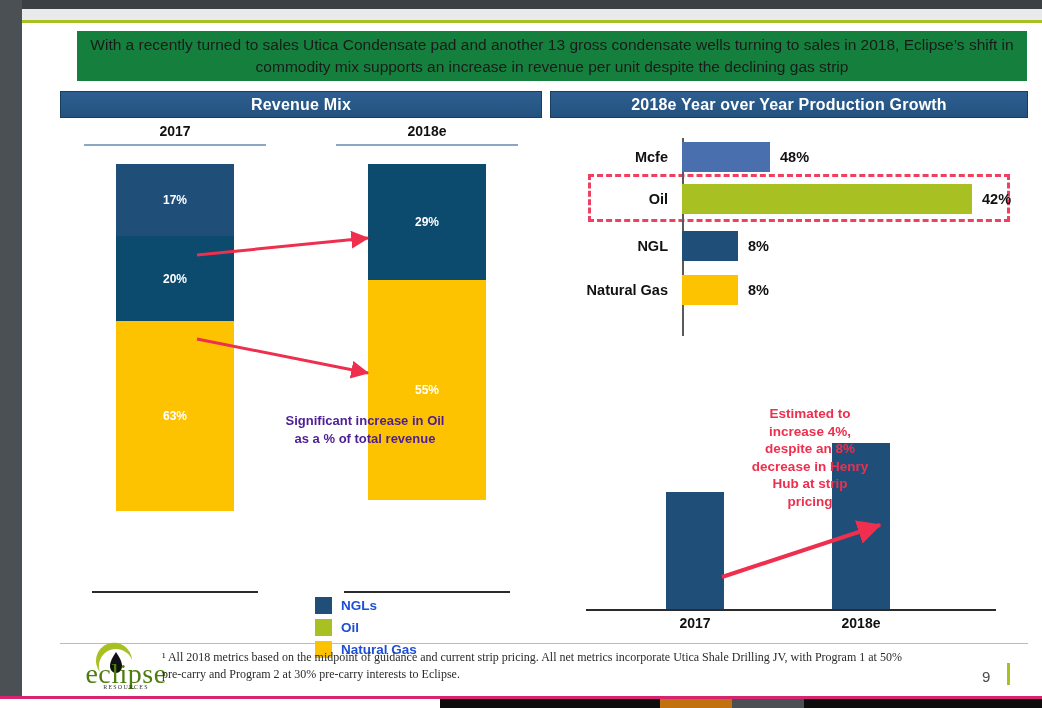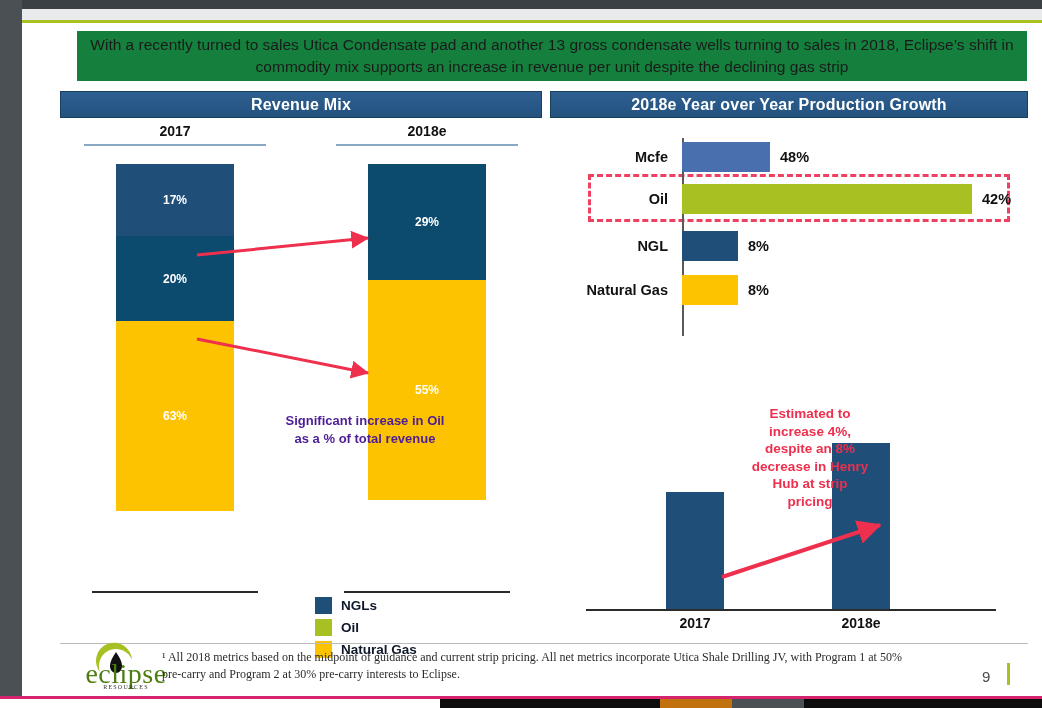--- a/index.html
+++ b/index.html
@@ -66,21 +66,21 @@
   .seg.oil{background:#0c4a6e;}
   .seg.gas{background:#fdc300;}
   .axis-base{position:absolute;height:2px;background:#2b2b2b;}
   #base2017{left:32px;top:468px;width:166px;}
   #base2018{left:284px;top:468px;width:166px;}
 
   
   .legend{position:absolute;left:255px;top:474px;}
   .lg-row{display:flex;align-items:center;margin-bottom:5px;}
   .lg-swatch{width:17px;height:17px;margin-right:9px;}
-  .lg-txt{font-weight:bold;font-size:13.5px;color:#0f172a;}
+  .lg-txt{font-weight:bold;font-size:13.5px;color:#1d4ed8;}
 
   
   .anno-mix{
     position:absolute;left:225px;top:278px;width:160px;
     color:#4c1d95;font-weight:bold;font-size:13px;line-height:1.35;text-align:center;margin-top:11px;
   }
 
   
   .yoypanel{position:absolute;left:528px;top:103px;width:478px;height:230px;}
   .yoy-axis{position:absolute;left:132px;top:12px;width:2px;height:198px;background:#5a5a5a;}

